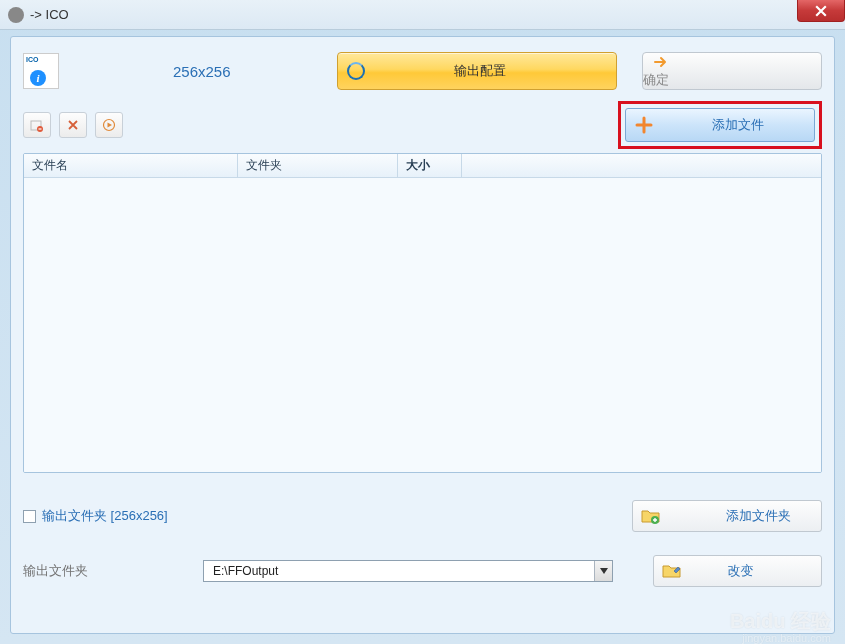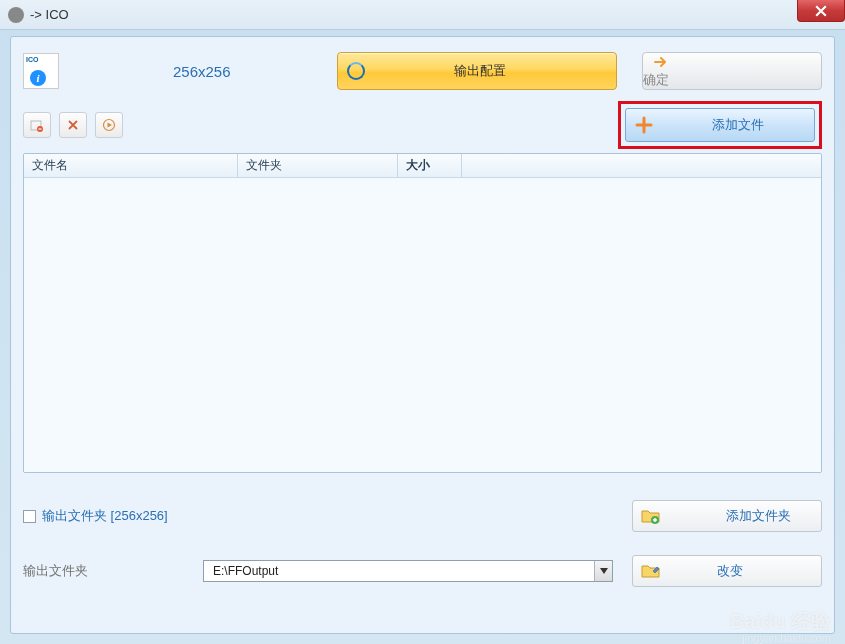--- a/index.html
+++ b/index.html
@@ -322,21 +322,21 @@
       top: 0;
       width: 18px;
       height: 100%;
       background: linear-gradient(to bottom, #f4f4f4, #dcdcdc);
       border-left: 1px solid #aab4bf;
       display: flex;
       align-items: center;
       justify-content: center;
     }
     .btn-change {
-      width: 190px;
+      width: 169px;
       height: 32px;
       margin-left: auto;
       background: linear-gradient(to bottom, #fdfdfd 0%, #eceff2 100%);
       border: 1px solid #c0c8d0;
       border-radius: 3px;
       display: flex;
       align-items: center;
       cursor: pointer;
     }
     .btn-change .icon-box {

